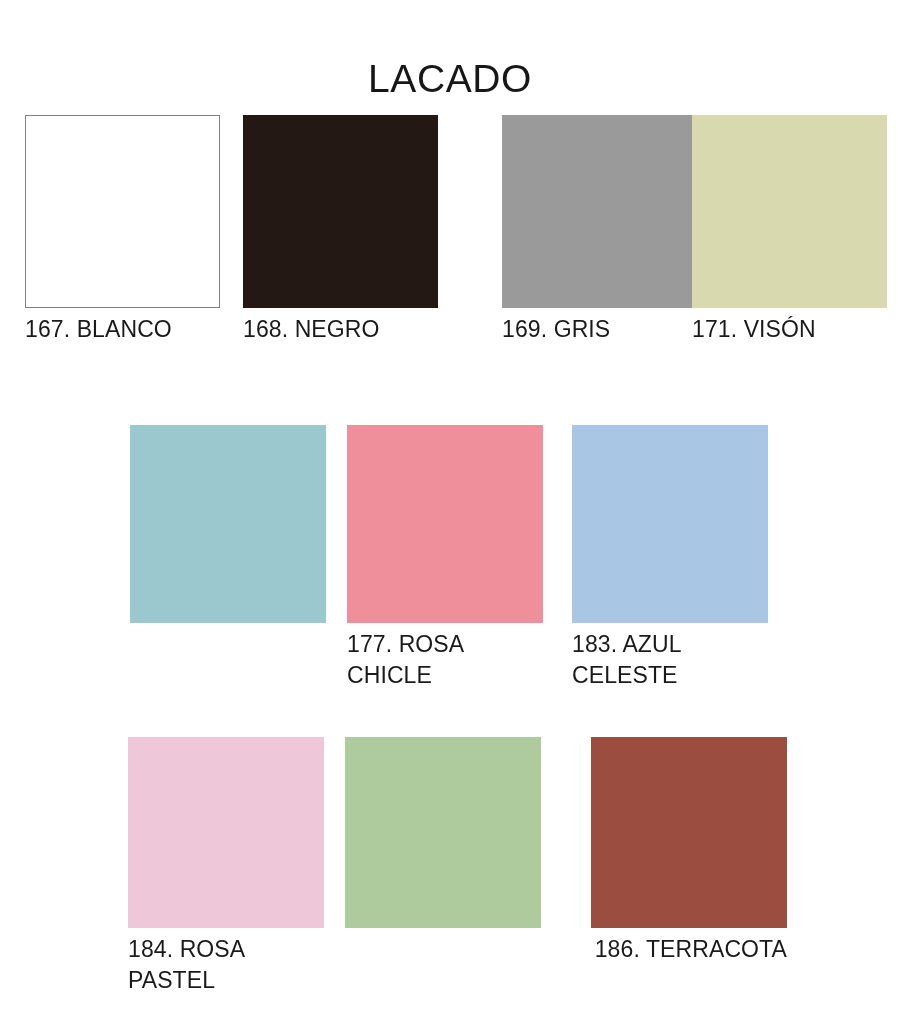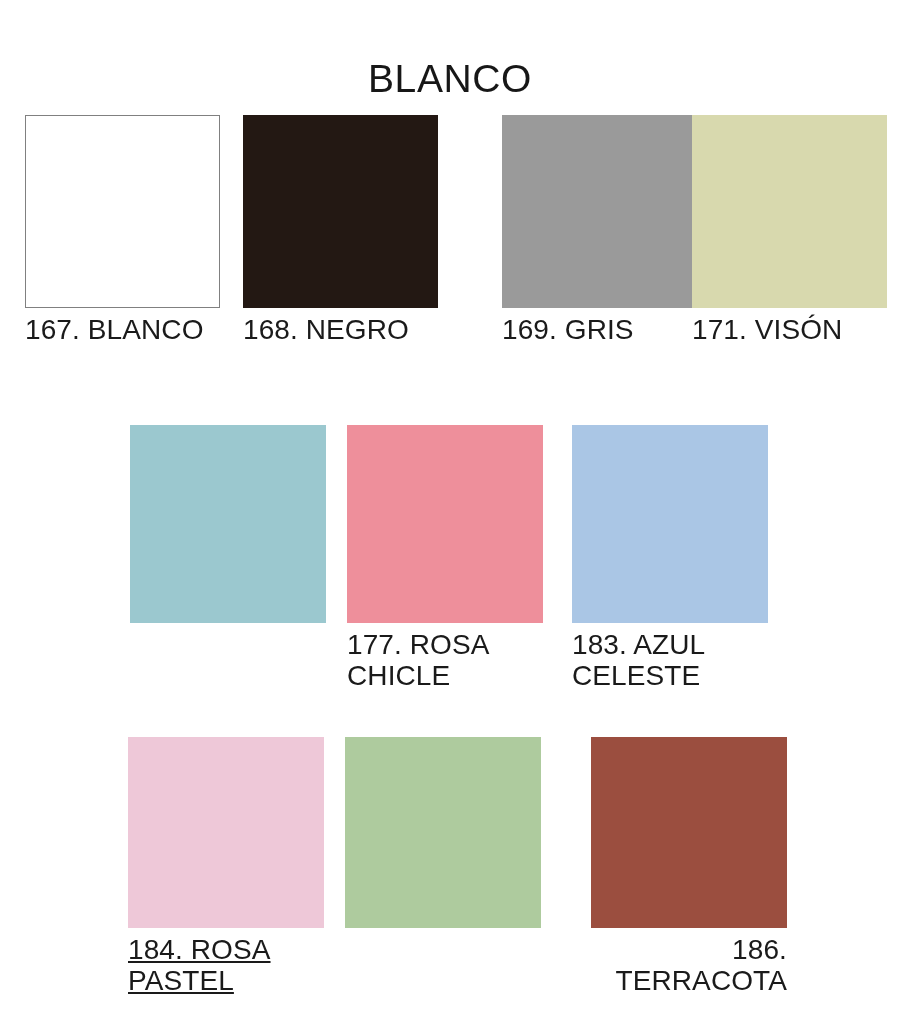--- a/index.html
+++ b/index.html
@@ -66,36 +66,36 @@
     height: 191px;
   }
 
   .swatch-chip.bordered {
     box-sizing: border-box;
     border: 1px solid #808080;
   }
 
   .swatch-label {
     margin-top: 6px;
-    font-size: 28px;
+    font-size: 23px;
     font-weight: 400;
     line-height: 31px;
     letter-spacing: 0.1px;
     white-space: pre-line;
     color: #1a1a1a;
   }
   .swatch-label.indented {
     text-indent: 0;
     padding-left: 0;
   }
 </style>
 </head>
 <body>
 
-<h1 id="page-title">BLANCO</h1>
+<h1 id="page-title">LACADO</h1>
 
 <div class="swatch-grid">
 
   <div class="swatch-row row-1">
     <div class="swatch-cell" style="left:0px;">
       <div class="swatch-chip bordered" style="background-color: rgb(255, 255, 255);"></div>
       <div class="swatch-label">167. BLANCO</div>
     </div>
 
     <div class="swatch-cell" style="left:218px;">
@@ -124,21 +124,21 @@
       <div class="swatch-label">177. ROSA CHICLE</div>
     </div>
 
     <div class="swatch-cell" style="left:442px;">
       <div class="swatch-chip" style="background-color: rgb(170, 198, 229);"></div>
       <div class="swatch-label">183. AZUL CELESTE</div>
     </div>
   </div>
 
   <div class="swatch-row row-3">
-    <div class="swatch-cell" style="left:0px;text-decoration:underline;">
+    <div class="swatch-cell" style="left:0px;">
       <div class="swatch-chip" style="background-color: rgb(238, 200, 216);"></div>
       <div class="swatch-label">184. ROSA PASTEL</div>
     </div>
 
     <div class="swatch-cell" style="left:217px;">
       <div class="swatch-chip" style="background-color: rgb(174, 203, 158);"></div>
     </div>
 
     <div class="swatch-cell" style="left:463px;text-align:right;">
       <div class="swatch-chip" style="background-color: rgb(155, 78, 63);"></div>

